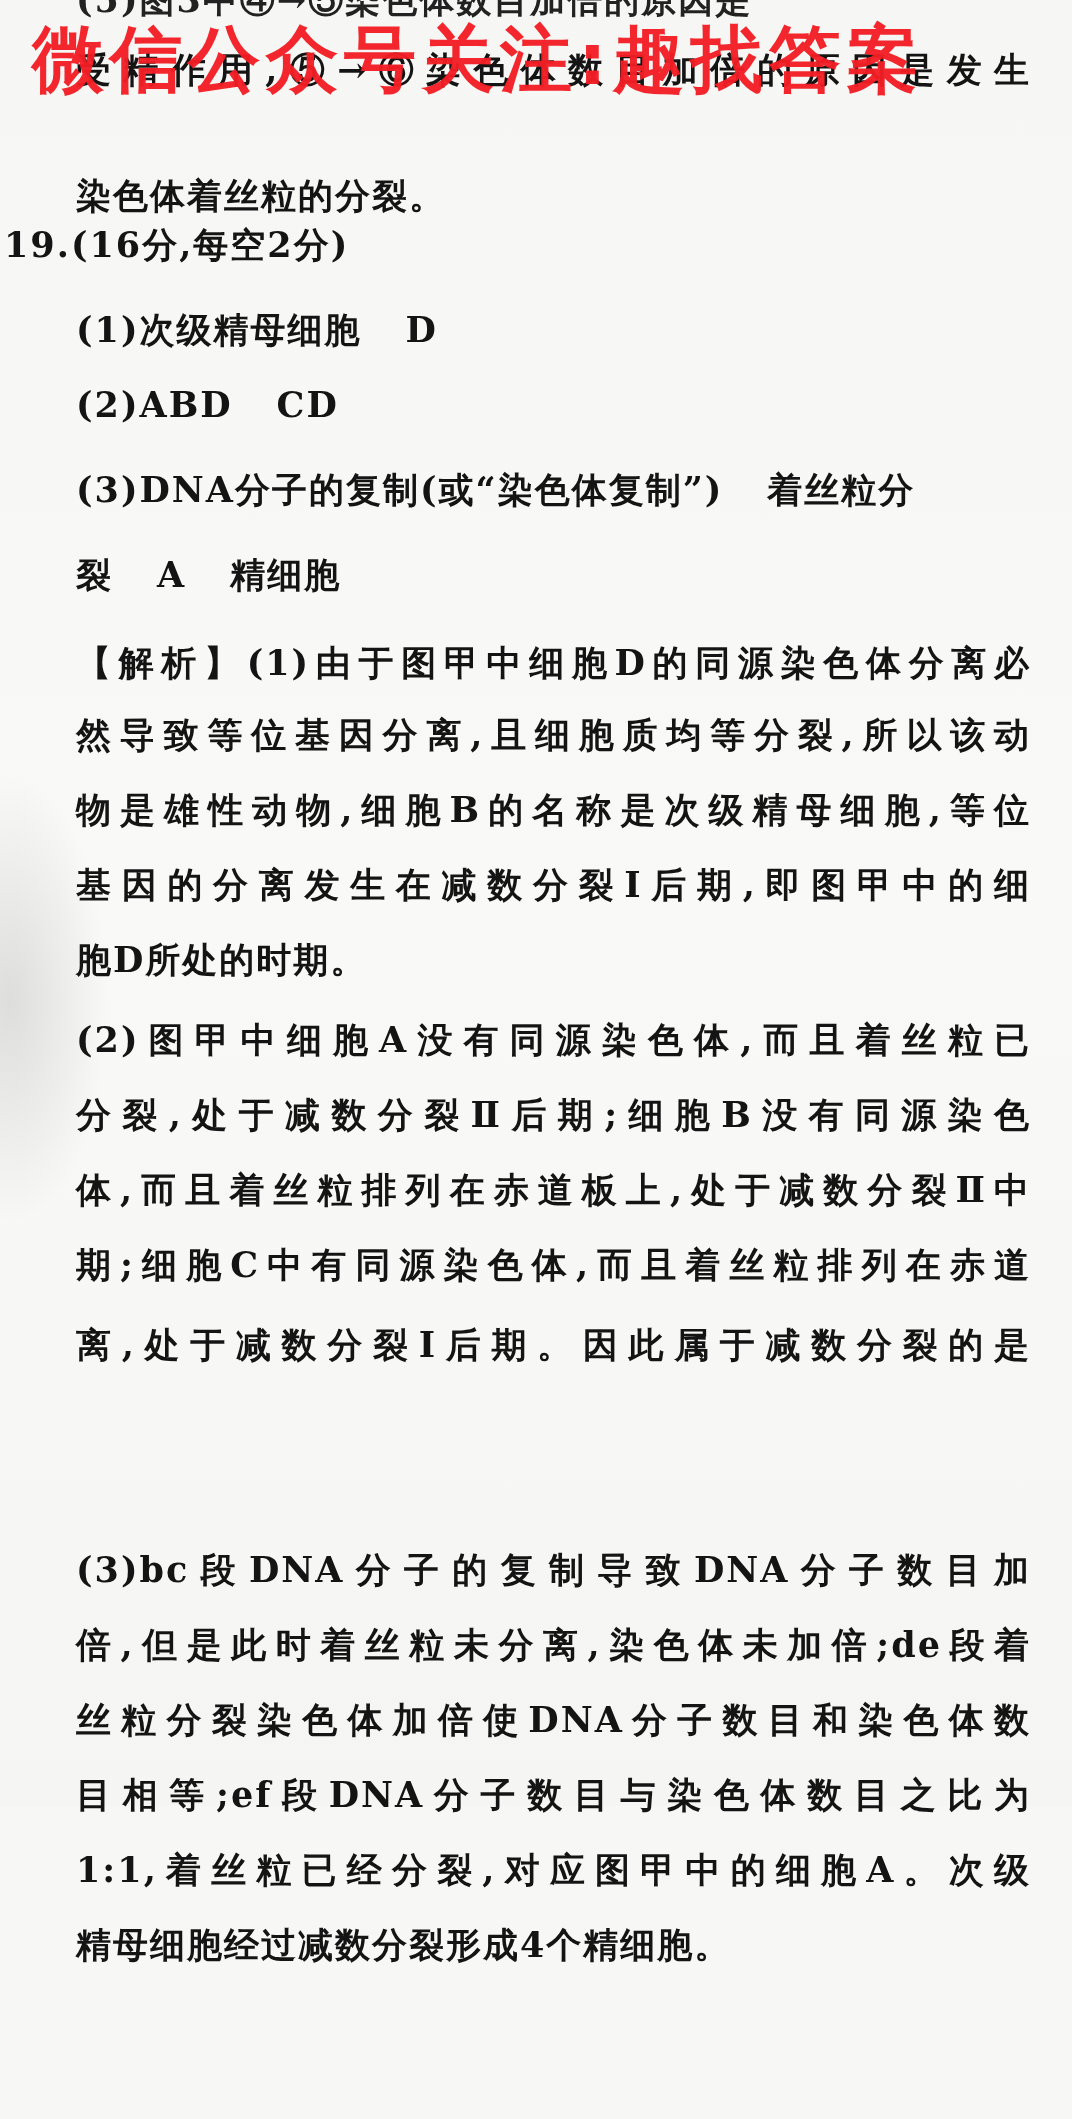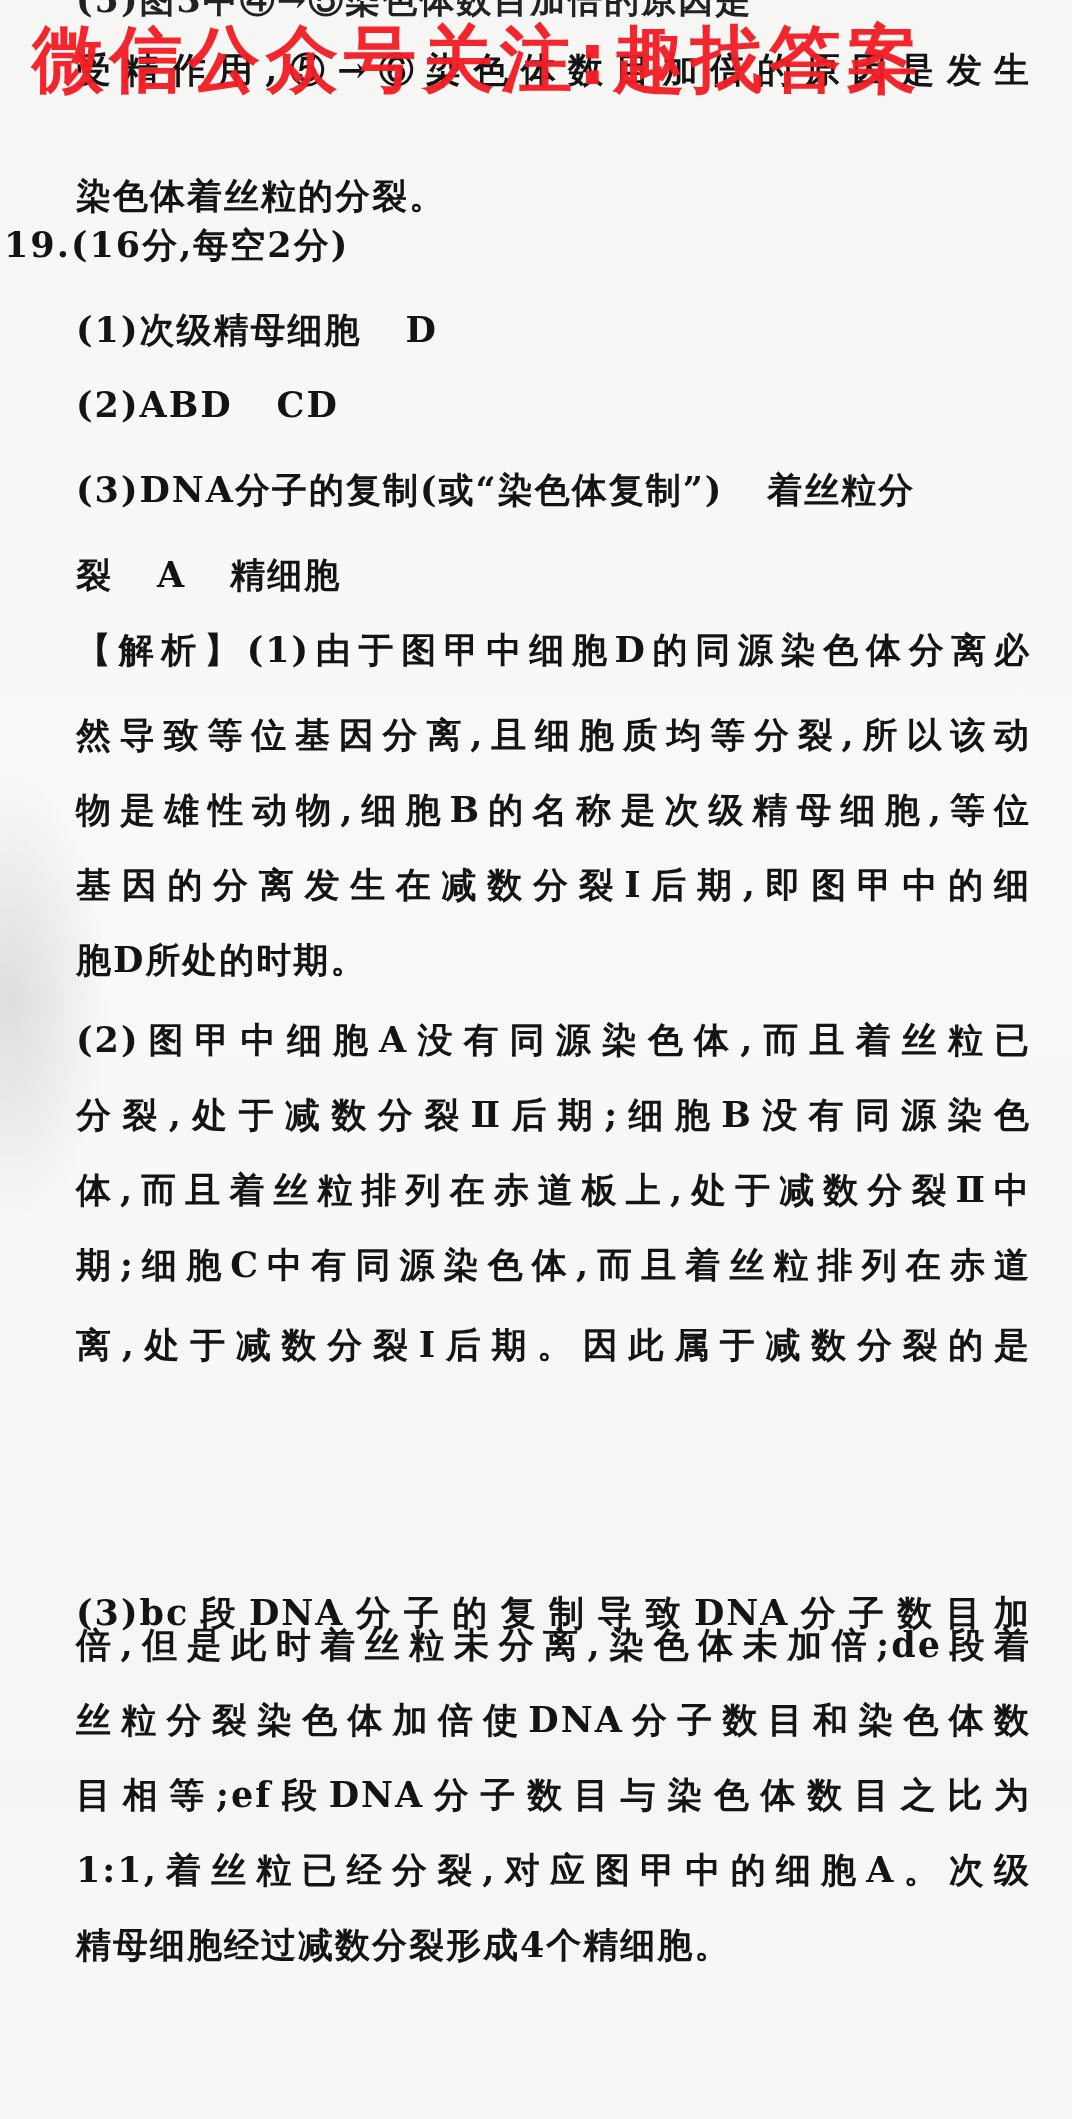--- a/index.html
+++ b/index.html
@@ -87,33 +87,33 @@
   </div>
 
   <div class="line" style="top:468px;">
     <span>(3)DNA分子的复制(或“染色体复制”)</span><span class="gap-lg"></span><span>着丝粒分</span>
   </div>
 
   <div class="line" style="top:553px;">
     <span>裂</span><span class="gap-lg"></span><span>A</span><span class="gap-lg"></span><span>精细胞</span>
   </div>
 
-  <div class="line justify" style="top:628px;">
+  <div class="line justify" style="top:641px;">
     <span class="bracket-head">【解析】</span><span>(1)由于图甲中细胞D的同源染色体分离必</span>
   </div>
 
   <div class="line justify" style="top:713px;">然导致等位基因分离,且细胞质均等分裂,所以该动</div>
   <div class="line justify" style="top:788px;">物是雄性动物,细胞B的名称是次级精母细胞,等位</div>
   <div class="line justify" style="top:863px;">基因的分离发生在减数分裂Ⅰ后期,即图甲中的细</div>
   <div class="line" style="top:938px;">胞D所处的时期。</div>
   <div class="line justify" style="top:1018px;">(2)图甲中细胞A没有同源染色体,而且着丝粒已</div>
   <div class="line justify" style="top:1093px;">分裂,处于减数分裂Ⅱ后期;细胞B没有同源染色</div>
   <div class="line justify" style="top:1168px;">体,而且着丝粒排列在赤道板上,处于减数分裂Ⅱ中</div>
   <div class="line justify" style="top:1243px;">期;细胞C中有同源染色体,而且着丝粒排列在赤道</div>
   <div class="line justify" style="top:1323px;">离,处于减数分裂Ⅰ后期。因此属于减数分裂的是</div>
-  <div class="line justify" style="top:1548px;margin-top:43px;">(3)bc段DNA分子的复制导致DNA分子数目加</div>
+  <div class="line justify" style="top:1548px;">(3)bc段DNA分子的复制导致DNA分子数目加</div>
   <div class="line justify" style="top:1623px;">倍,但是此时着丝粒未分离,染色体未加倍;de段着</div>
   <div class="line justify" style="top:1698px;">丝粒分裂染色体加倍使DNA分子数目和染色体数</div>
   <div class="line justify" style="top:1773px;">目相等;ef段DNA分子数目与染色体数目之比为</div>
   <div class="line justify" style="top:1848px;">1:1,着丝粒已经分裂,对应图甲中的细胞A。次级</div>
   <div class="line" style="top:1923px;">精母细胞经过减数分裂形成4个精细胞。</div>
 
 </div>
 
 </body></html>

